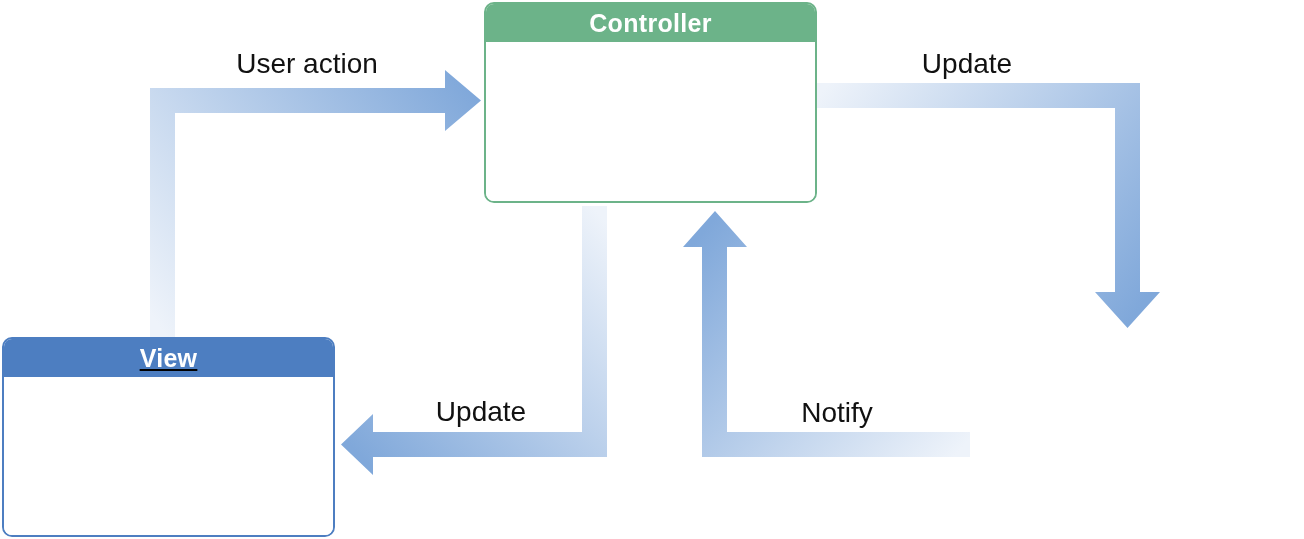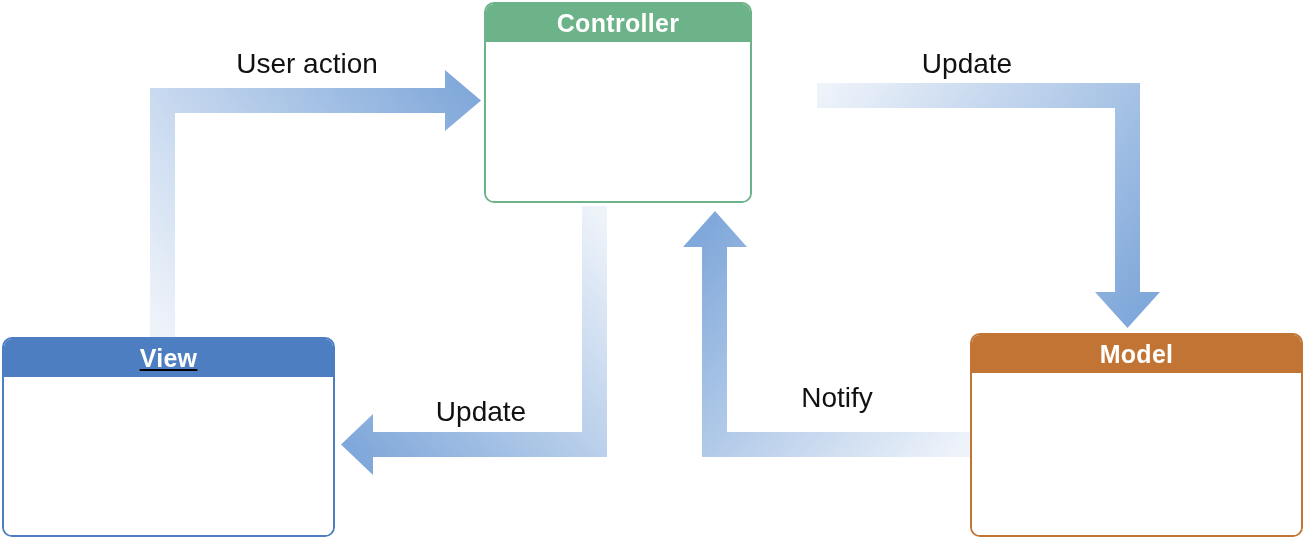--- a/index.html
+++ b/index.html
@@ -88,42 +88,36 @@
 
     <path fill="url(#grad-user-action)" d="M481,100.5 L445,70 L445,88 L150,88 L150,337 L175,337 L175,113 L445,113 L445,131 Z"></path>
 
     <path fill="url(#grad-update-model)" d="M817,83 L1140,83 L1140,292 L1160,292 L1127.5,328 L1095,292 L1115,292 L1115,108 L817,108 Z"></path>
 
     <path fill="url(#grad-update-view)" d="M582,206 L607,206 L607,457 L373,457 L373,475 L341,444.5 L373,414 L373,432 L582,432 Z"></path>
 
     <path fill="url(#grad-notify)" d="M715,211 L747,247 L727,247 L727,432 L970,432 L970,457 L702,457 L702,247 L683,247 Z"></path>
   </svg>
 
-  <div class="node" id="node-controller" style="left:484px; top:2px; width:268px; height:201px;">
+  <div class="node" id="node-controller" style="left:484px; top:2px; width:333px; height:201px;">
     <div class="node-header">
       <span class="node-title">Controller</span>
     </div>
     <div class="node-body"></div>
   </div>
 
   <div class="node" id="node-view" style="left:2px; top:337px; width:333px; height:200px;text-decoration:underline;">
     <div class="node-header">
       <span class="node-title">View</span>
     </div>
     <div class="node-body"></div>
   </div>
 
-  <div class="node" id="node-model" style="left:970px; top:333px; width:333px; height:204px;">
-    <div class="node-header">
-      <span class="node-title">Model</span>
-    </div>
-    <div class="node-body"></div>
-  </div>
 
   <div class="edge-label" style="left:307px; top:64px;">User action</div>
 
   <div class="edge-label" style="left:967px; top:64px;">Update</div>
 
   <div class="edge-label" style="left:481px; top:412px;">Update</div>
 
-  <div class="edge-label" style="left:837px; top:398px;">Notify</div>
+  <div class="edge-label" style="left:837px; top:413px;">Notify</div>
 
 </div>
 
 </body></html>

